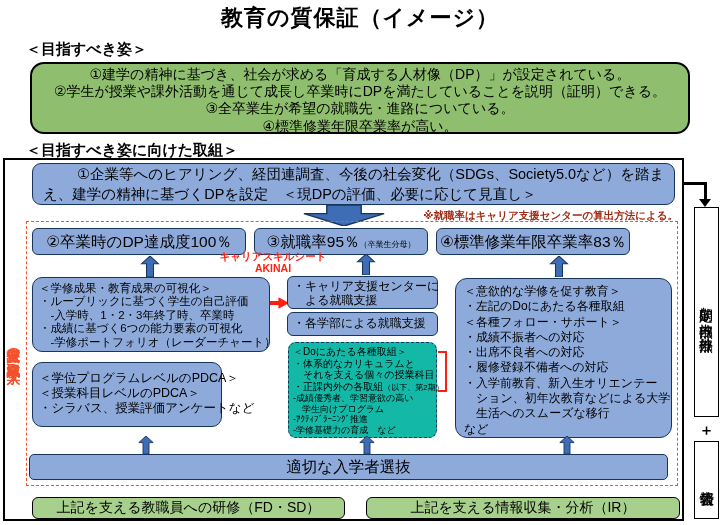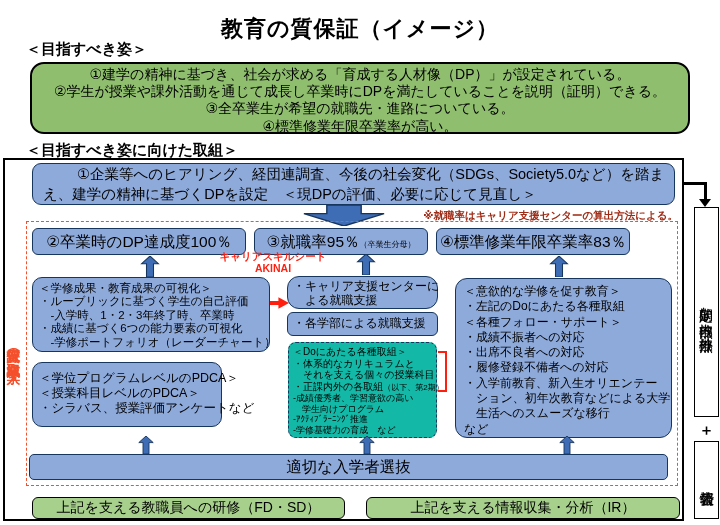--- a/index.html
+++ b/index.html
@@ -1,38 +1,38 @@
 <!DOCTYPE html>
 <html><head>
 <meta charset="utf-8">
 <style>
   html,body{margin:0;padding:0;background:#fff;}
   .page{position:relative;width:720px;height:525px;background:#fff;overflow:hidden;
         font-family:"Liberation Sans","DejaVu Sans",sans-serif;color:#000;}
   .abs{position:absolute;box-sizing:border-box;}
-  .title{top:14px;left:0;width:720px;text-align:center;font-size:22px;font-weight:bold;letter-spacing:1px;}
+  .title{top:3px;left:0;width:720px;text-align:center;font-size:22px;font-weight:bold;letter-spacing:1px;}
   .seclabel{font-size:15px;font-weight:bold;}
   .goalbox{left:30px;top:62px;width:660px;height:72px;background:#8FBE6E;border:2px solid #000;border-radius:14px;padding-top:2px;}
   .goalline{text-align:center;font-size:14px;line-height:17.2px;white-space:pre;}
   .outer{left:3px;top:158px;width:681px;height:363px;border:2.5px solid #000;}
   .bluebox{background:#8EAADB;border:1.5px solid #17365D;}
   .dpbox{left:32px;top:163px;width:643px;height:42px;border-radius:9px;}
   .dpbox p{margin:0;font-size:14.5px;line-height:19.5px;text-indent:34px;padding:1px 8px 0 10px;}
   .note{left:420px;top:209px;width:258px;text-align:right;font-size:10.5px;color:#9E2B15;font-weight:bold;}
   .dashedframe{left:26px;top:221px;width:652px;height:265px;border:1.5px dashed #F4502C;}
   .kpi{top:228px;height:27px;border-radius:6px;text-align:center;font-size:15.5px;line-height:25px;white-space:nowrap;}
   .kpisub{font-size:8px;}
   .redlabels{left:213px;top:250px;width:120px;text-align:center;color:#FF1F0F;font-weight:bold;font-size:10.5px;line-height:12px;}
   .txtbox{border-radius:10px;}
   .bxline{white-space:pre;}
   .boxA{left:32px;top:277px;width:238px;height:75px;padding:4px 0 0 6px;}
   .boxA .bxline{font-size:11.5px;line-height:13.4px;}
   .boxB{left:32px;top:362px;width:190px;height:65px;padding:8px 0 0 6px;}
   .boxB .bxline{font-size:12.5px;line-height:15px;}
-  .boxC{left:287px;top:276px;width:151px;height:33px;border-radius:12px;padding:2px 0 0 5px;}
+  .boxC{left:287px;top:276px;width:151px;height:33px;border-radius:6px;padding:2px 0 0 5px;}
   .boxC .bxline{font-size:12px;line-height:14px;}
   .boxD{left:287px;top:312px;width:151px;height:24px;border-radius:6px;padding-left:5px;font-size:12px;line-height:21px;white-space:pre;}
   .boxE{left:288px;top:342px;width:149px;height:96px;border:1.5px dashed #17365D;border-radius:8px;padding:3px 0 0 4px;background:#14b8a6;}
   .boxE .m{font-size:10px;line-height:11.5px;}
   .boxE .s{font-size:9px;line-height:10.5px;}
   .boxE .xs{font-size:8px;}
   .bracket{left:438px;top:351px;width:9px;height:41px;border-top:2px solid #FF1F0F;border-right:2px solid #FF1F0F;border-bottom:2px solid #FF1F0F;}
   .boxF{left:455px;top:278px;width:217px;height:160px;border-radius:12px;padding:5px 0 0 8px;}
   .boxF .bxline{font-size:12px;line-height:15.3px;}
   .admission{left:29px;top:454px;width:639px;height:26px;border-radius:5px;text-align:center;font-size:15.5px;line-height:23px;}

